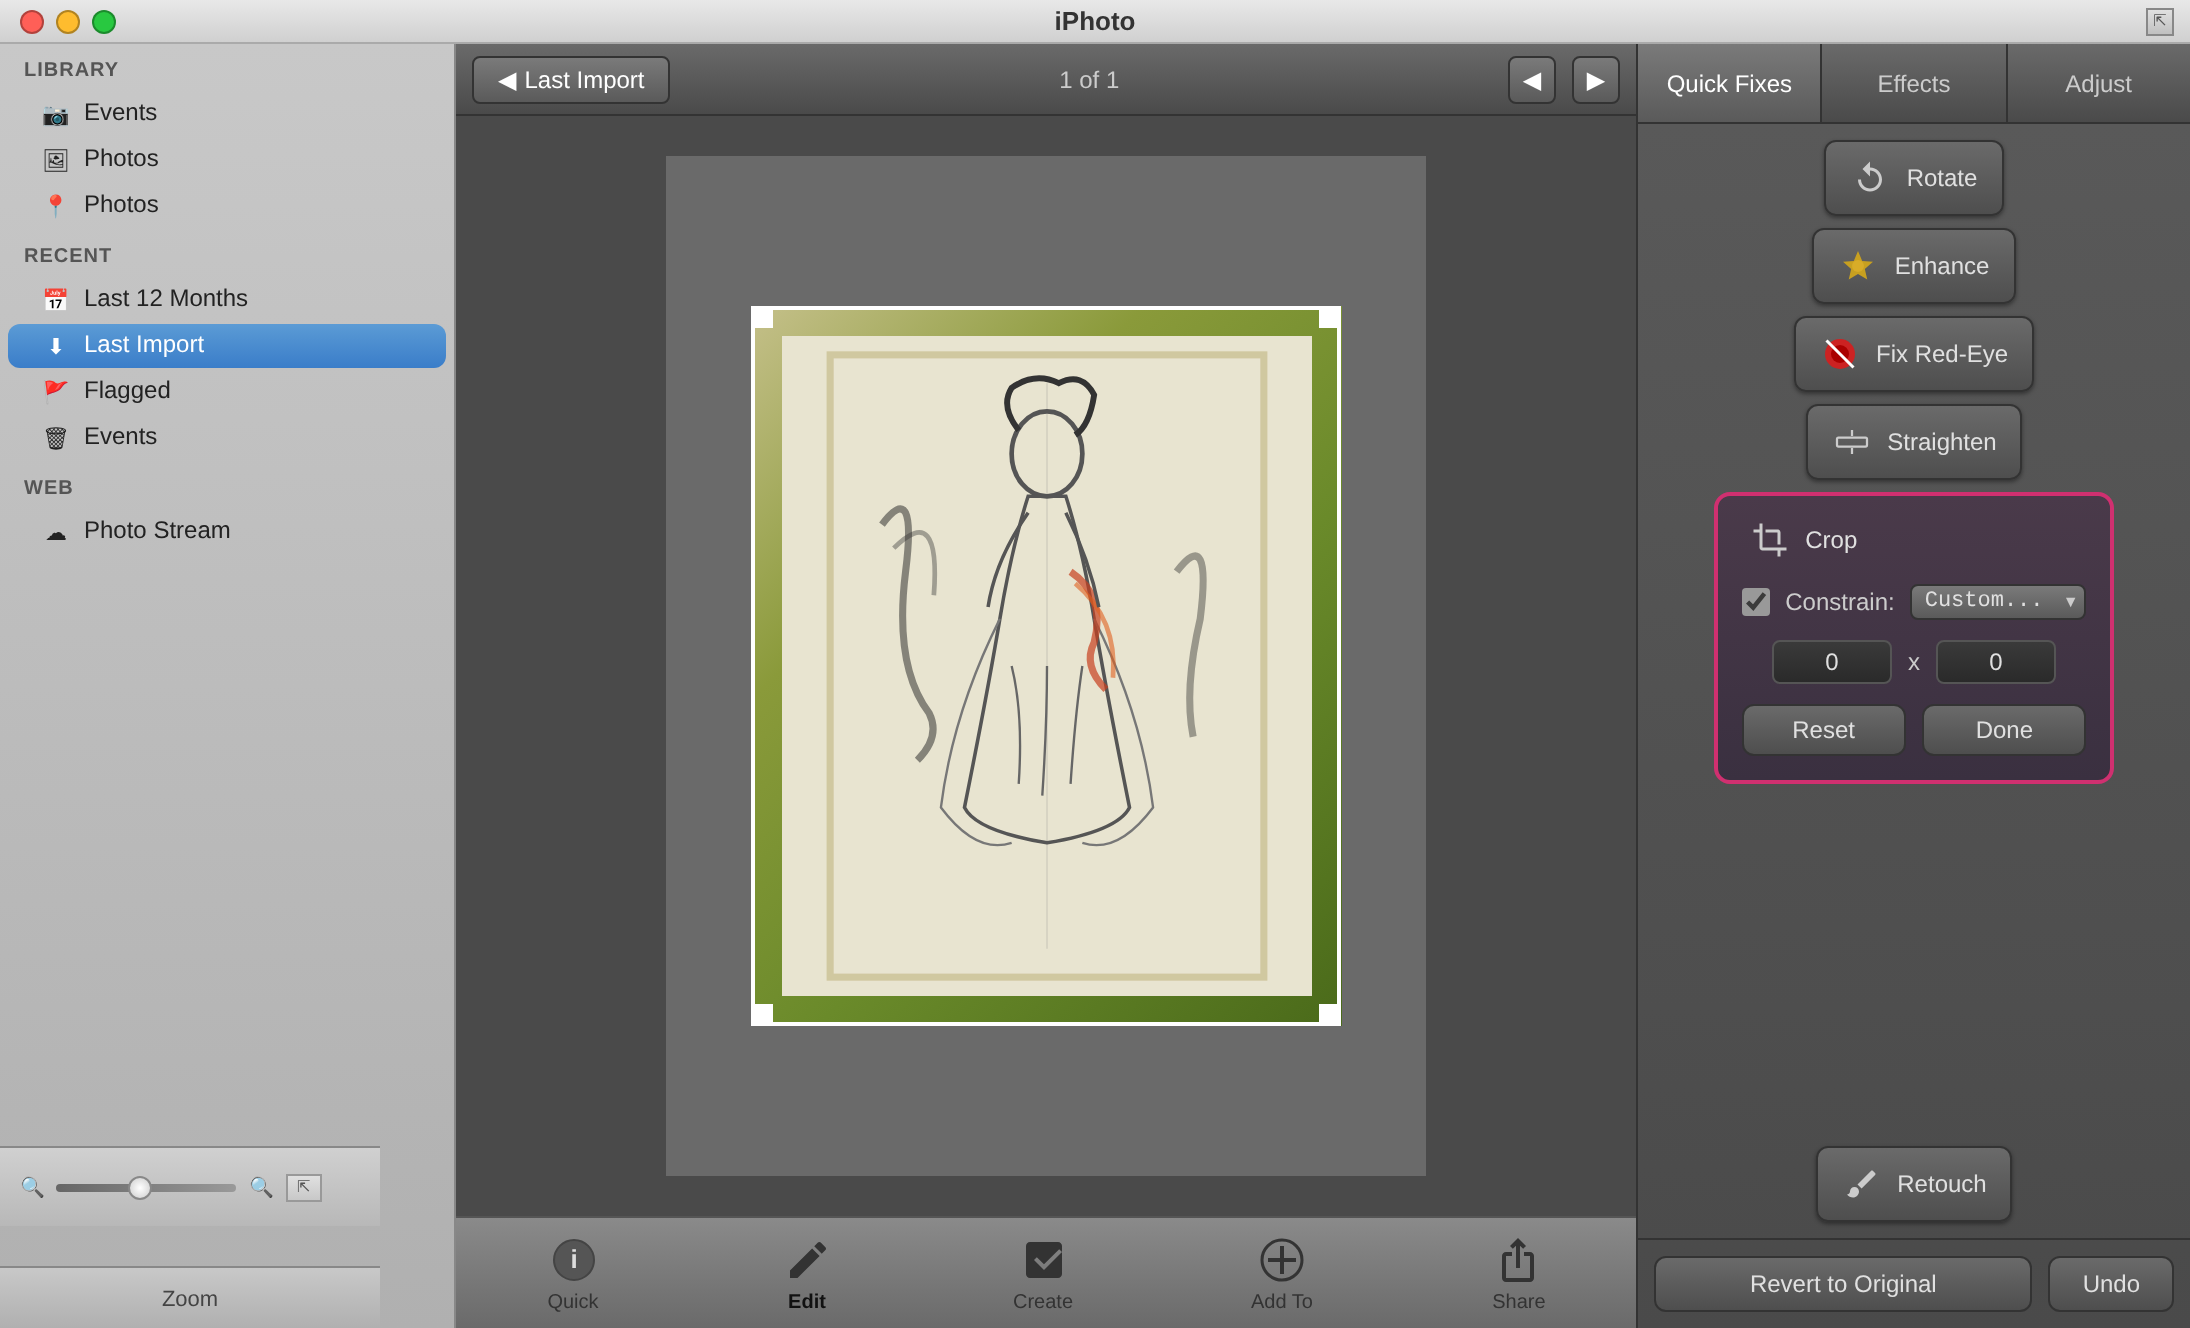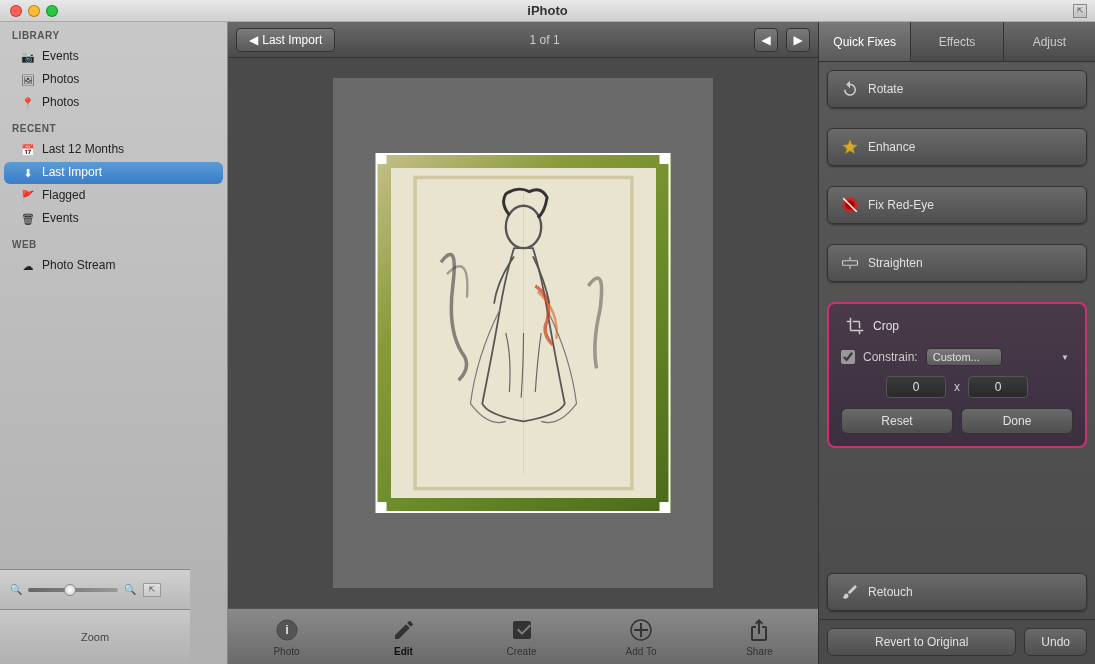--- a/index.html
+++ b/index.html
@@ -307,21 +307,22 @@
       color: #fff;
     }
 
     
     .edit-panel {
       flex: 1;
       overflow-y: auto;
       padding: 8px;
       display: flex;
       flex-direction: column;
-      gap: 20px;
+      gap: 6px;
+      align-items: center;
     }
     .edit-btn {
       background: linear-gradient(to bottom, #6a6a6a, #4e4e4e);
       border: 1px solid #333;
       border-radius: 6px;
       color: #e0e0e0;
       padding: 8px 12px;
       cursor: pointer;
       font-size: 12px;
       display: flex;
@@ -378,20 +379,21 @@
     .constrain-select {
       background: linear-gradient(to bottom, #7a7a7a, #5a5a5a);
       border: 1px solid #333;
       border-radius: 4px;
       color: #e0e0e0;
       padding: 2px 20px 2px 6px;
       font-size: 11px;
       cursor: pointer;
       appearance: none;
       flex: 1;
+      font-family: Liberation Mono, monospace;
     }
     .select-wrapper {
       position: relative;
       flex: 1;
     }
     .select-arrow {
       position: absolute;
       right: 4px;
       top: 50%;
       transform: translateY(-50%);
@@ -574,21 +576,21 @@
       <div class="bottom-toolbar">
         <div class="zoom-control">
           <span class="zoom-icon">🔍</span>
           <div class="zoom-slider">
             <div class="zoom-slider-thumb"></div>
           </div>
           <span class="zoom-icon">🔍</span>
           <div class="zoom-expand">⇱</div>
         </div>
       </div>
-      <div style="background: linear-gradient(to bottom, #c8c8c8,#b0b0b0); text-align:center; padding: 20px; border-top: 1px solid #888;">
+      <div style="background: linear-gradient(to bottom, #c8c8c8,#b0b0b0); text-align:center; padding: 8px; border-top: 1px solid #888; margin-top: 20px;">
         <span style="font-size: 11px; color:#444;">Zoom</span>
       </div>
     </div>
   </div>
 
   <div class="content-area">
 
     <div class="nav-bar">
       <button class="nav-back-btn">
         <span>◀</span>
@@ -654,21 +656,21 @@
     </div>
 
     <div class="action-bar">
       <div class="action-item">
         <div class="action-icon">
           <svg width="24" height="24" viewBox="0 0 24 24" fill="none">
             <circle cx="12" cy="12" r="10" fill="#555" stroke="#444" stroke-width="1"></circle>
             <text x="12" y="16" text-anchor="middle" fill="#ddd" font-size="13" font-weight="bold">i</text>
           </svg>
         </div>
-        <span class="action-label">Photo</span>
+        <span class="action-label">Quick</span>
       </div>
       <div class="action-item active">
         <div class="action-icon">
           <svg width="24" height="24" viewBox="0 0 24 24">
             <path d="M3 17.25V21h3.75L17.81 9.94l-3.75-3.75L3 17.25zM20.71 7.04c.39-.39.39-1.02 0-1.41l-2.34-2.34c-.39-.39-1.02-.39-1.41 0l-1.83 1.83 3.75 3.75 1.83-1.83z" fill="#333"></path>
           </svg>
         </div>
         <span class="action-label">Edit</span>
       </div>
       <div class="action-item">

